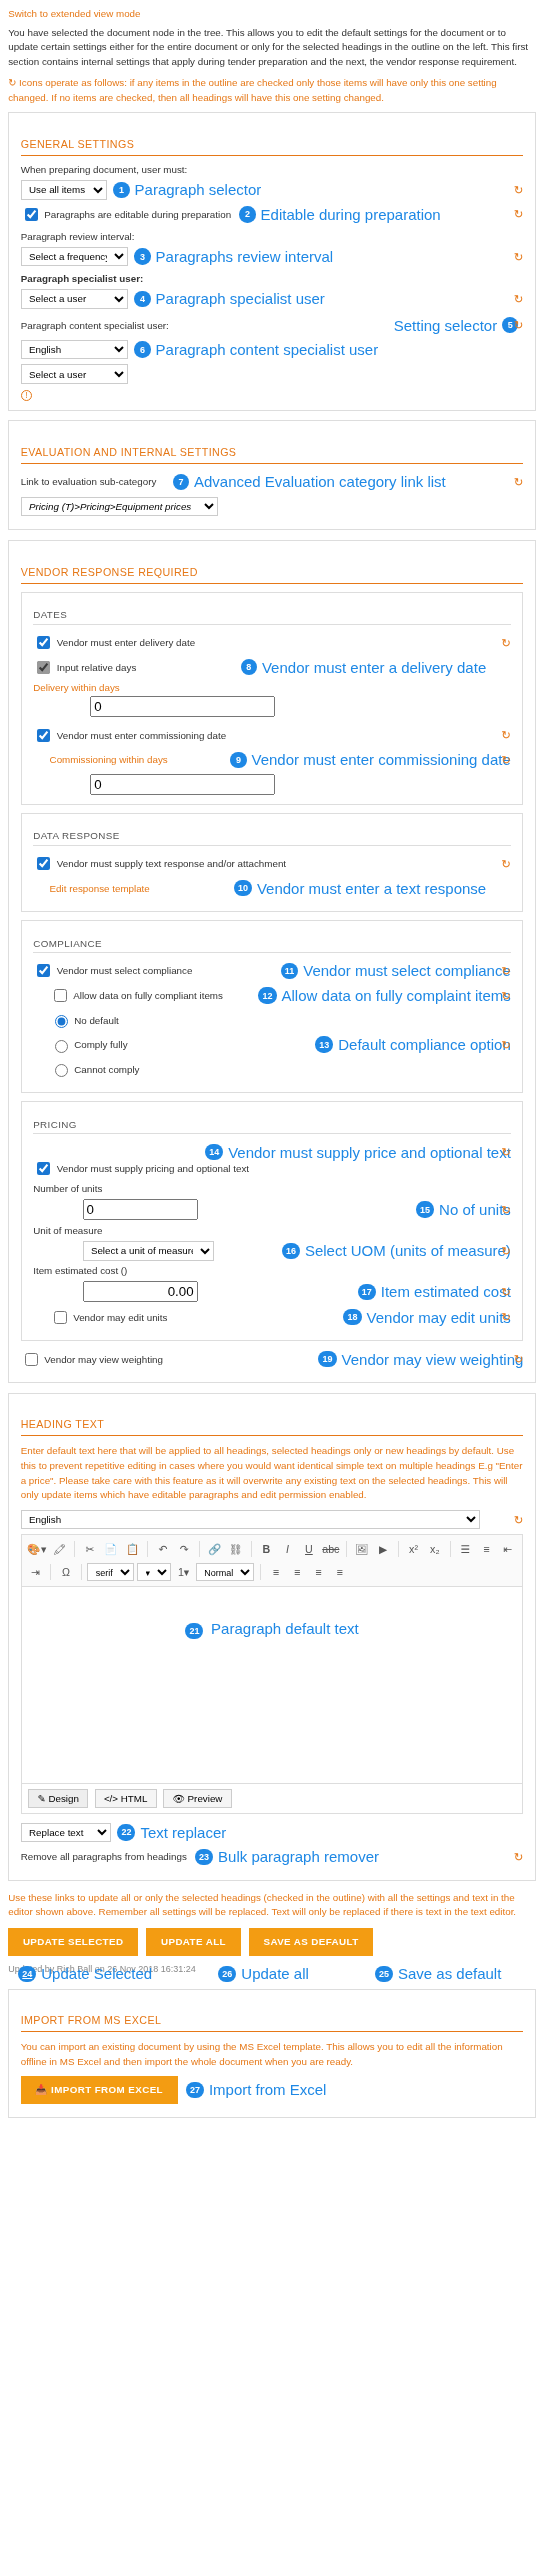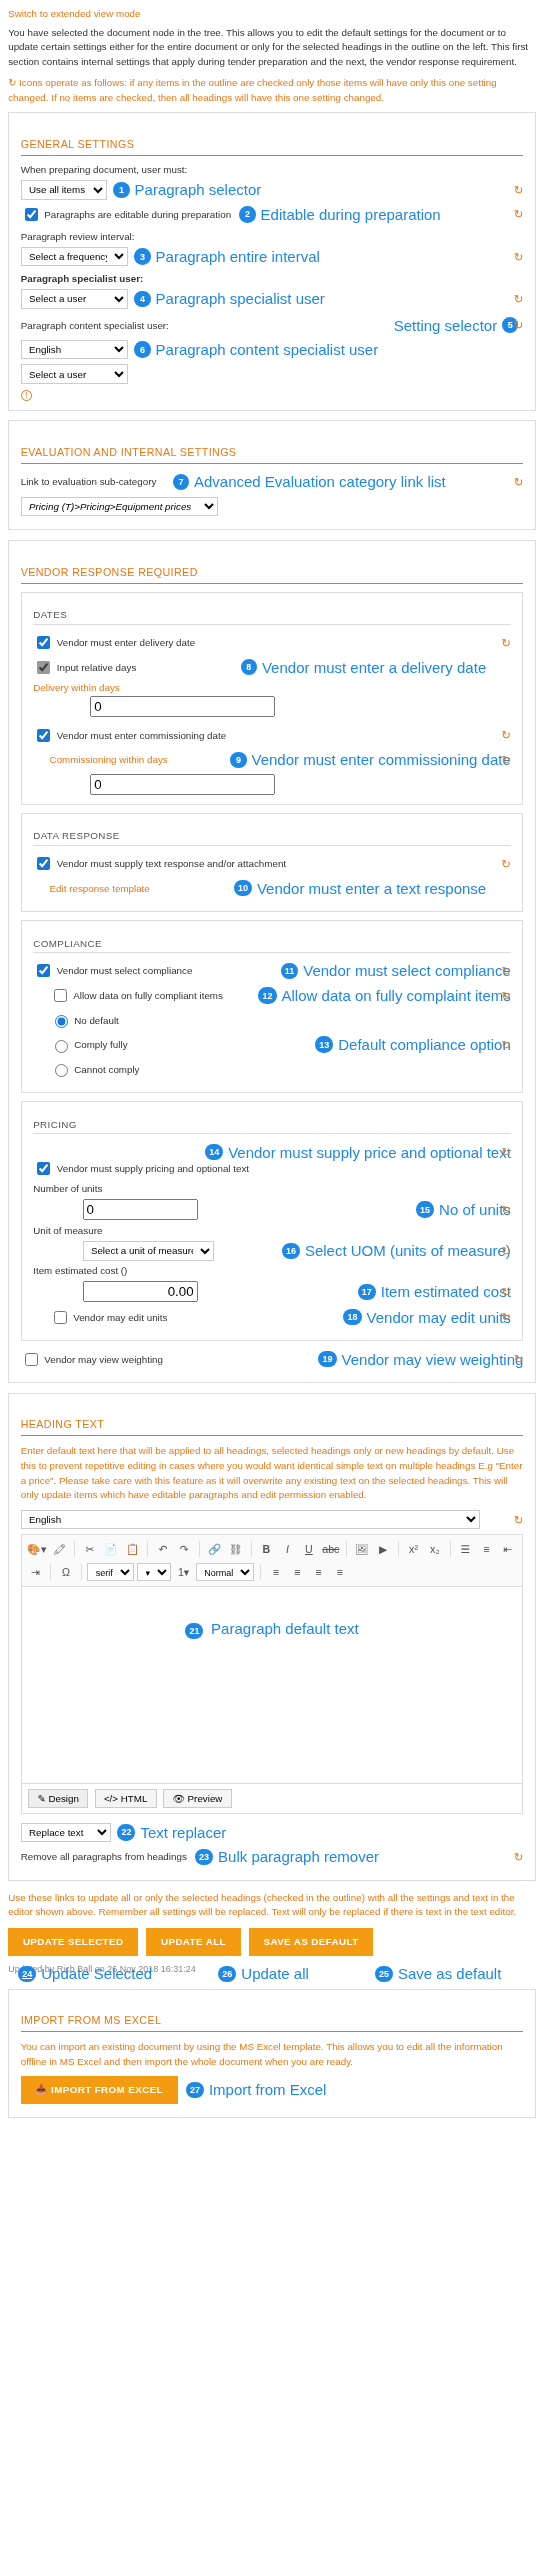--- a/index.html
+++ b/index.html
@@ -174,21 +174,21 @@
     <span class="bubble">2</span>
     <span class="ann">Editable during preparation</span>
     <span class="right-icon">↻</span>
   </div>
 
   <div style="margin:6.6px 0 3.3px 0;">Paragraph review interval:</div>
   <div class="row">
     <select style="width:107px;"><option>Select a frequency</option></select>
     <span style="width:6.6px;"></span>
     <span class="bubble">3</span>
-    <span class="ann">Paragraph entire interval</span>
+    <span class="ann">Paragraphs review interval</span>
     <span class="right-icon">↻</span>
   </div>
 
   <div style="margin:6.6px 0 3.3px 0;font-weight:bold;">Paragraph specialist user:</div>
   <div class="row">
     <select style="width:107px;"><option>Select a user</option></select>
     <span style="width:6.6px;"></span>
     <span class="bubble">4</span>
     <span class="ann">Paragraph specialist user</span>
     <span class="right-icon">↻</span>

